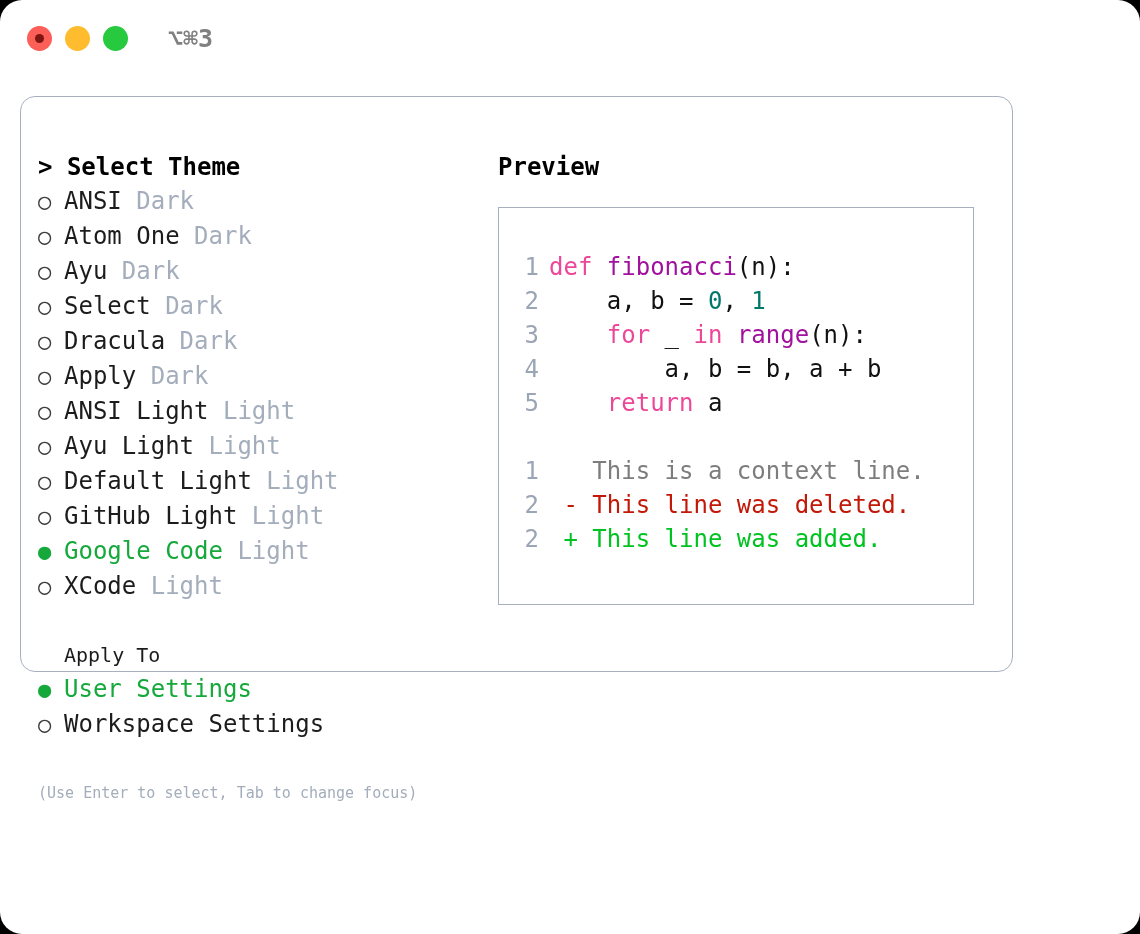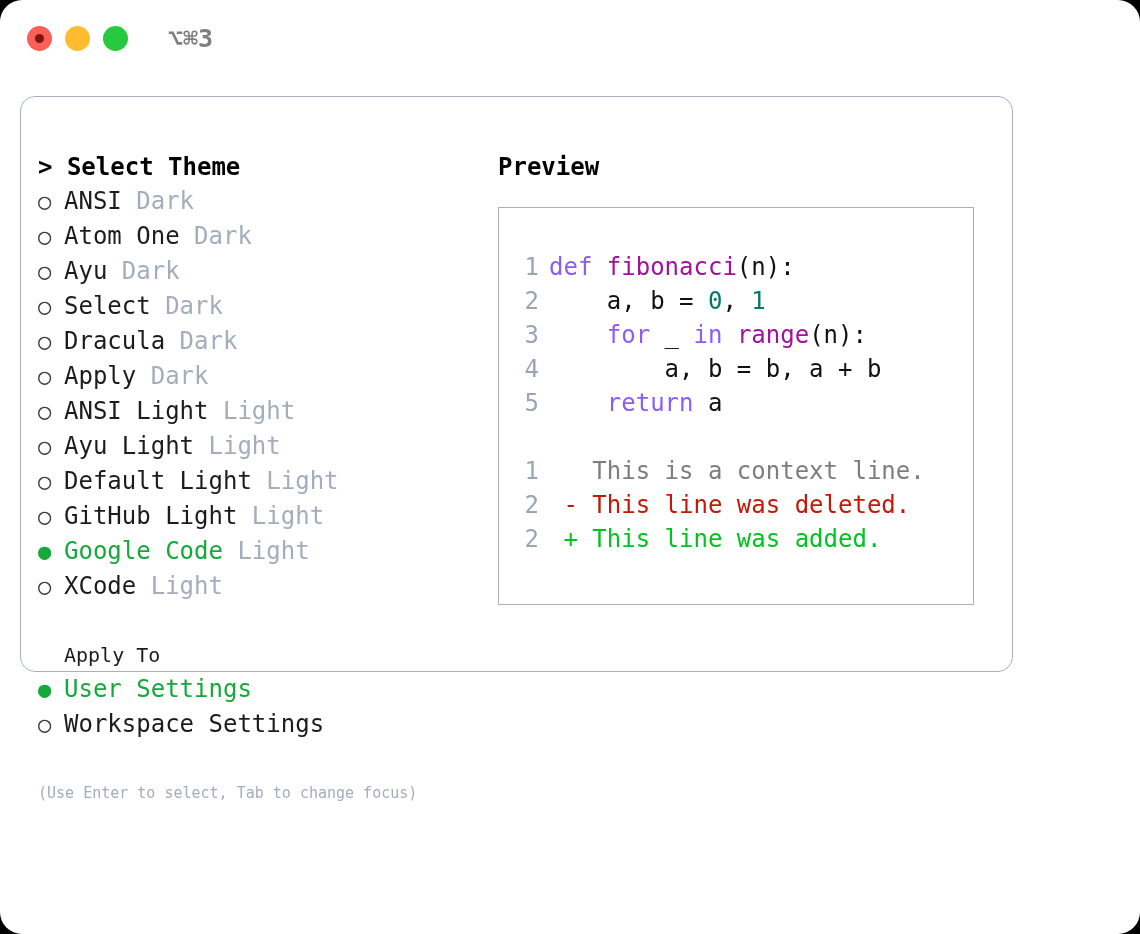--- a/index.html
+++ b/index.html
@@ -175,21 +175,21 @@
   .lineno {
     display: inline-block;
     width: 30px;
     flex: 0 0 30px;
     text-align: right;
     color: #9aa5b5;
     margin-right: 10px;
   }
   .blank-line { height: 34px; }
 
-  .tok-kw   { color: #8b5cf6; }
+  .tok-kw   { color: #ec4899; }
   .tok-fn   { color: #a0119e; }
   .tok-num  { color: #00796b; }
   .tok-pl   { color: #111111; }
   .tok-ctx  { color: #7d7d7d; }
   .tok-del  { color: #c21807; }
   .tok-add  { color: #00c321; text-align: center; }
 </style>
 </head>
 <body>
 

